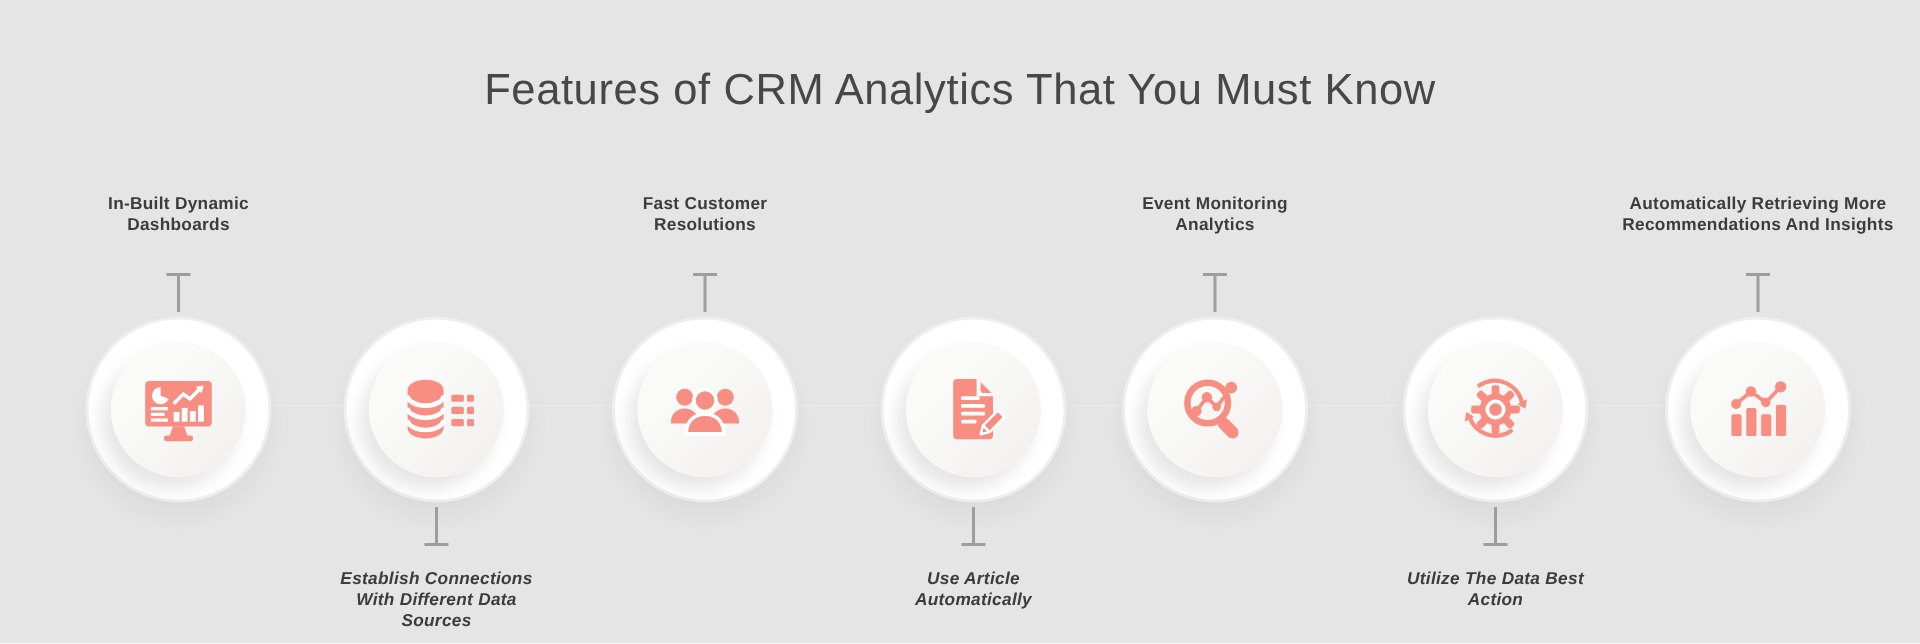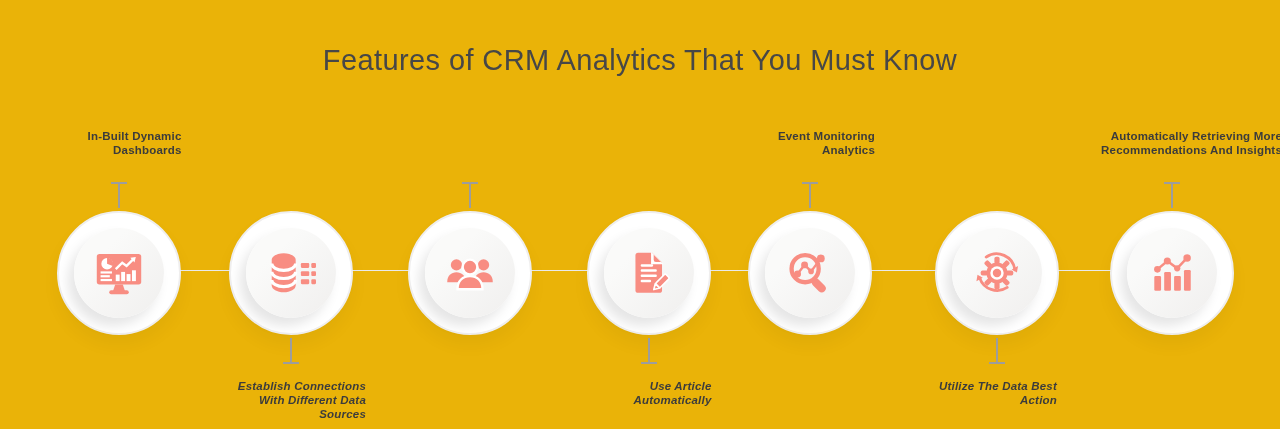--- a/index.html
+++ b/index.html
@@ -4,21 +4,21 @@
 <style>
   :root{
     --accent:#F88D82;
     --title-text:#474747;
     --label-text:#3C3C3C;
     --connector:#EAEAEA;
     --tick:#9D9D9D;
   }
   html,body{margin:0;padding:0;background:#fff;}
   .canvas{
-    position:relative;width:1280px;height:429px;background:#eab308;overflow:hidden;
+    position:relative;width:1280px;height:429px;background:#e5e5e5;overflow:hidden;
     font-family:"Liberation Sans",sans-serif;
   }
   .title{
     position:absolute;top:25px;left:0;width:100%;text-align:center;
     font-size:29px;font-weight:300;color:var(--title-text);letter-spacing:0.4px;
   }
   .timeline-line{
     position:absolute;top:270px;left:119px;width:1053px;height:1px;
     background:var(--connector);
   }
@@ -40,21 +40,21 @@
   }
   .inner svg{display:block;}
 
   .tick{position:absolute;left:50%;transform:translateX(-50%);width:16px;}
   .feature.above .tick{top:182px;}
   .feature.below .tick{top:338px;}
   .tick .bar{display:block;width:16px;height:2px;background:var(--tick);}
   .tick .stem{display:block;width:2px;height:24px;margin:0 auto;background:var(--tick);}
 
   .label{
-    position:absolute;left:50%;transform:translateX(-50%);text-align:right;
+    position:absolute;left:50%;transform:translateX(-50%);text-align:center;
     font-size:11.5px;font-weight:bold;color:var(--label-text);
     line-height:14px;letter-spacing:0.2px;
   }
   .feature.above .label{bottom:272px;}
   .feature.below .label{top:379px;font-style:italic;}
   .f1 .label{width:125px}.f2 .label{width:150px}.f3 .label{width:120px}
   .f4 .label{width:125px}.f5 .label{width:130px}.f6 .label{width:120px}.f7 .label{width:220px}
 </style>
 </head>
 <body>
@@ -119,20 +119,21 @@
       </div>
     </div>
     <div class="tick">
         <i class="stem"></i>
         <i class="bar"></i>
       </div>
     <div class="label">Establish Connections With Different Data Sources</div>
   </div>
 
   <div class="feature above f3">
+    <div class="label">Fast Customer Resolutions</div>
     <div class="tick">
         <i class="bar"></i>
         <i class="stem"></i>
       </div>
     <div class="circle">
       <div class="inner">
         <svg viewBox="0 0 48 48" width="52" height="52" aria-hidden="true">
           <g fill="currentColor">
             <circle cx="11.5" cy="16.5" r="5.2"></circle>
             <path d="M3 32 c0-5.3 3.7-8.6 8.5-8.6 s8.5 3.3 8.5 8.6 v0.6 h-17 z"></path>

